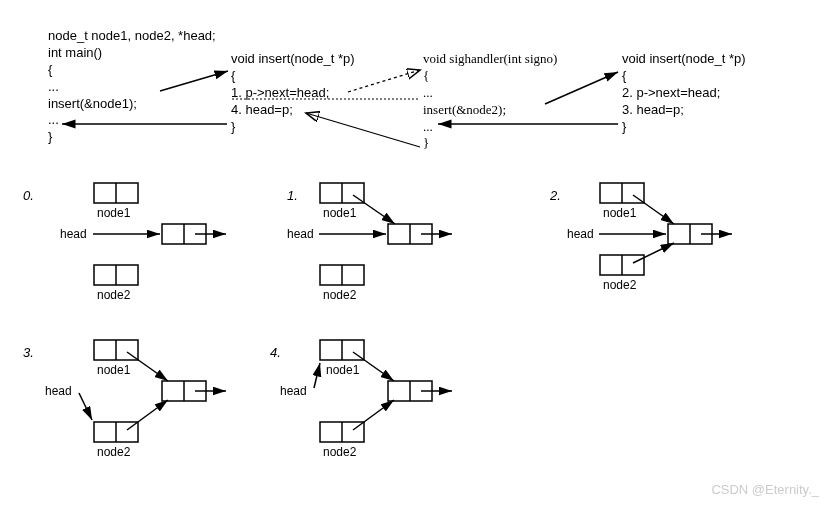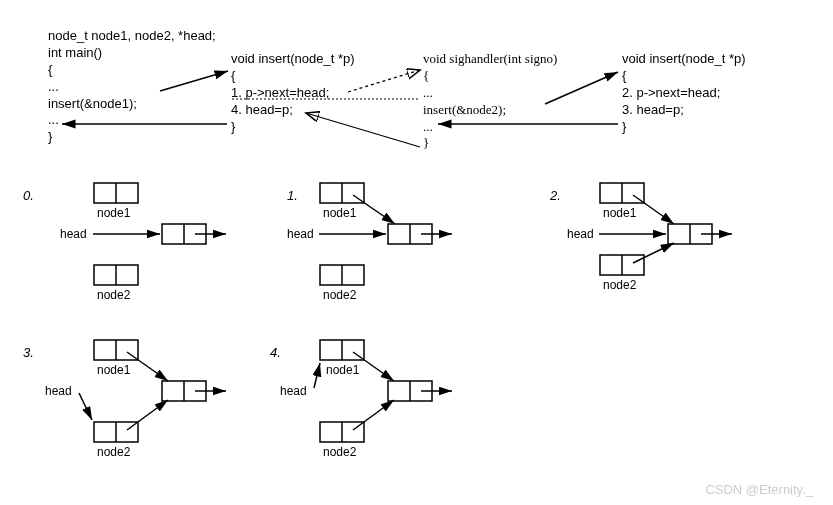--- a/index.html
+++ b/index.html
@@ -15,21 +15,21 @@
     overflow: hidden;
   }
   .code-block {
     position: absolute;
     white-space: pre;
     line-height: 1.3;
     font-size: 13px;
   }
   .watermark {
     position: absolute;
-    right: 20px;
+    right: 14px;
     bottom: 8px;
     color: #ccc;
     font-size: 13px;
     font-family: Arial, sans-serif;
   }
   svg {
     position: absolute;
     top: 0;
     left: 0;
   }

